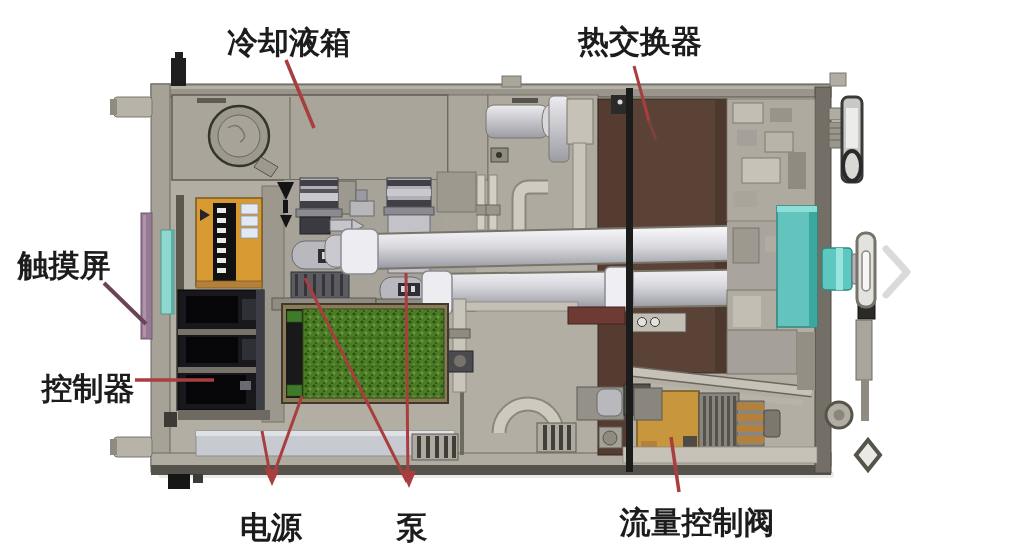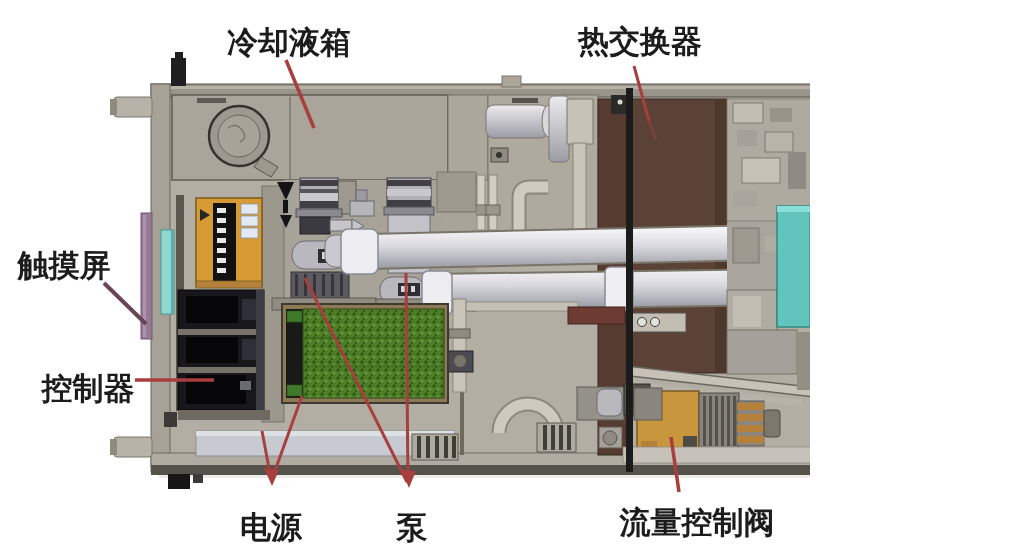--- a/index.html
+++ b/index.html
@@ -1,16 +1,16 @@
 <!DOCTYPE html>
 <html style="--leader: #a83e3e; --leader-touch: #6a4455; --label-color: #1c1c1c;"><head>
 <meta charset="utf-8">
 <style>
   html,body{margin:0;padding:0;background:#ffffff;}
-  .stage{position:relative;width:810px;height:558px;background:#ec4899;overflow:hidden;
+  .stage{position:relative;width:1010px;height:558px;background:#ec4899;overflow:hidden;
          font-family:"DejaVu Serif","Liberation Serif",serif;}
   svg{display:block}
   .lbl{font-family:"DejaVu Serif","Liberation Serif",serif;font-weight:700;font-size:31px;
        fill:var(--label-color,#1c1c1c);}
   .leader{stroke:var(--leader,#a83e3e);}
   .leader-touch{stroke:var(--leader-touch,#6a4455);}
   .leader-fill{fill:var(--leader,#a83e3e);}
 </style>
 </head>
 <body>

